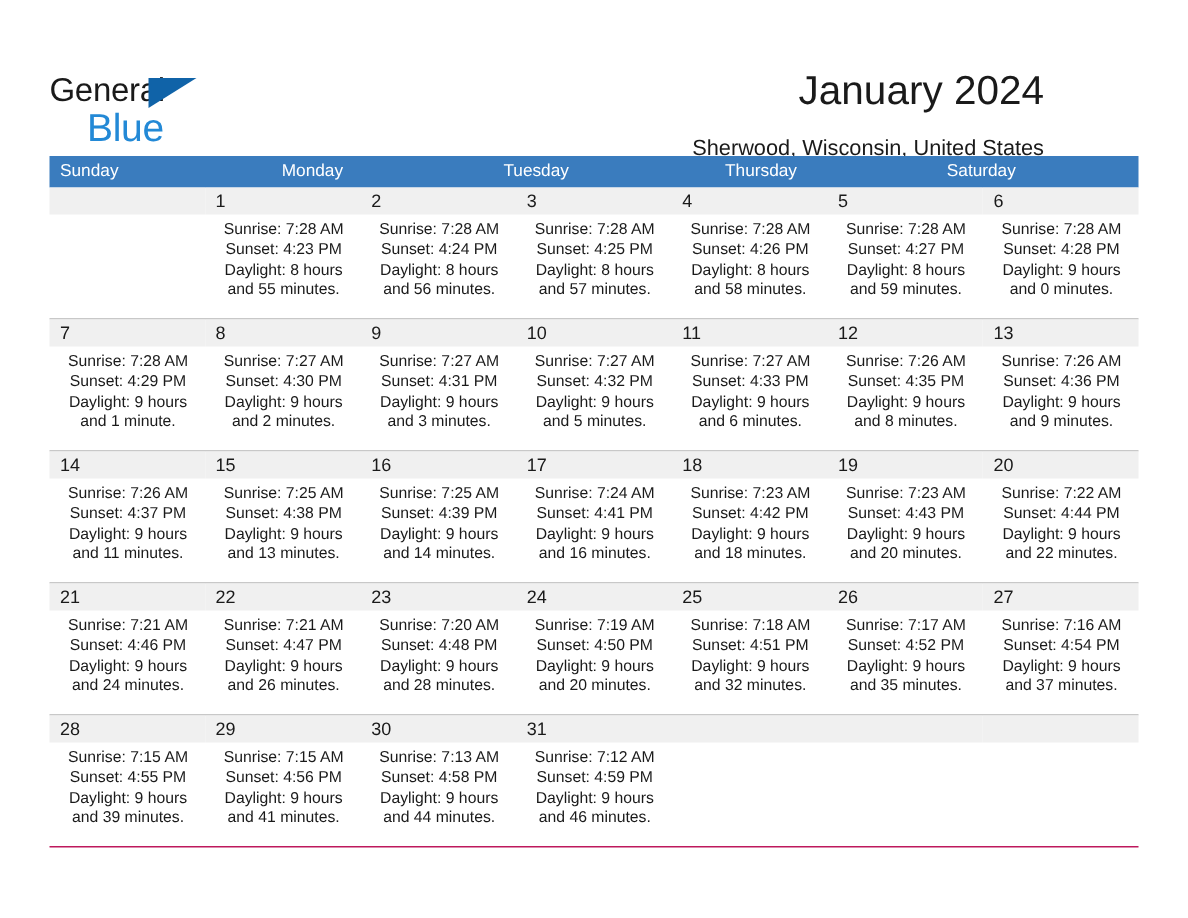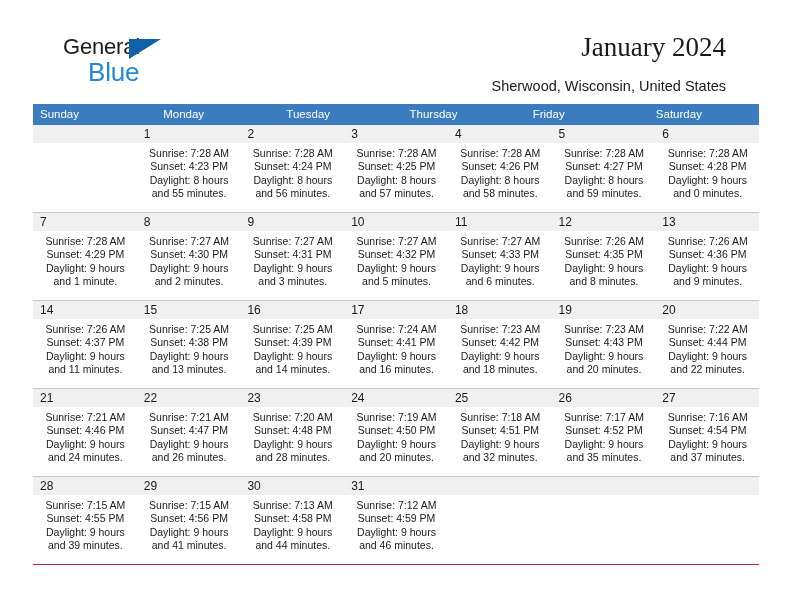--- a/index.html
+++ b/index.html
@@ -19,24 +19,23 @@
     position: relative;
     width: 792px;
     height: 612px;
     box-sizing: border-box;
   }
 
   
   .top {
     position: absolute;
     left: 0;
-    top: 0;
+    top: 13px;
     width: 732px;
     height: 100px;
-    margin-left: 30px;
   }
   .logo {
     position: absolute;
     left: 33px;
     top: 34px;
     width: 180px;
     height: 50px;
   }
   .logo-general {
     position: absolute;
@@ -66,21 +65,20 @@
   }
 
   .title {
     position: absolute;
     right: 36px;
     top: 32px;
     font-size: 27px;
     color: #1a1a1a;
     text-align: right;
     white-space: nowrap;
-    font-family: Liberation Serif, serif;
   }
   .subtitle {
     position: absolute;
     right: 36px;
     top: 78px;
     font-size: 14.5px;
     color: #1a1a1a;
     text-align: right;
     white-space: nowrap;
   }
@@ -164,21 +162,20 @@
     <div class="title">January 2024</div>
     <div class="subtitle">Sherwood, Wisconsin, United States</div>
   </div>
 
   <div class="calendar">
     <div class="weekdays">
       <div class="weekday">Sunday</div>
       <div class="weekday">Monday</div>
       <div class="weekday">Tuesday</div>
       <div class="weekday">Thursday</div>
-      <div class="weekday">Friday</div>
       <div class="weekday">Saturday</div>
     </div>
 
     <div id="weeks-container">
         <div class="week">
           <div class="cell empty">
             <div class="daynum"></div>
           </div>
           <div class="cell">
             <div class="daynum">1</div>

